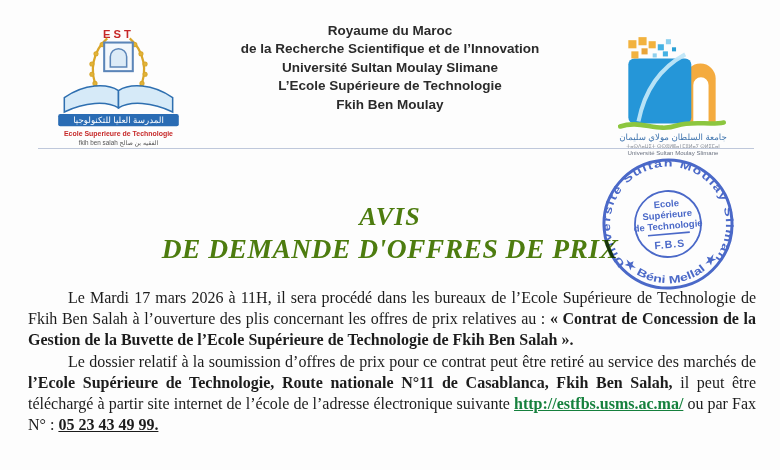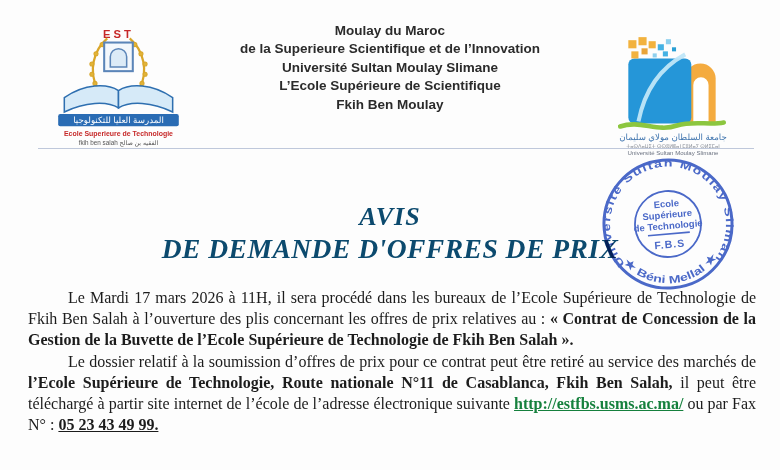--- a/index.html
+++ b/index.html
@@ -30,21 +30,21 @@
 
   
   .stamp {
     position:absolute; left:594px; top:150px; width:148px; height:148px;
     mix-blend-mode:multiply; transform:rotate(-5deg); opacity:.93;
   }
 
   
   .doc-title {
     position:absolute; left:10px; top:202px; width:760px;
-    text-align:center; font-style:italic; font-weight:bold; color:#0c4a6e;
+    text-align:center; font-style:italic; font-weight:bold; color:#4d7c0f;
   }
   .doc-title .t1 { font-size:26px; letter-spacing:1px; line-height:30px; }
   .doc-title .t2 { font-size:27.5px; letter-spacing:.5px; line-height:33px; }
 
   
   .doc-body {
     position:absolute; left:28px; top:287px; width:728px;
     font-size:16px; line-height:21.2px; text-align:justify;
   }
   .doc-body p { margin:0; text-indent:40px; }
@@ -90,24 +90,24 @@
       </g>
 
       <rect x="8" y="86" width="118" height="12" rx="2" fill="#2a6cb4"></rect>
       <text x="67" y="95" text-anchor="middle" font-size="8.5" fill="#ffffff">المدرسة العليا للتكنولوجيا</text>
       <text x="67" y="107" text-anchor="middle" font-size="6.8" font-weight="bold" fill="#c62828">Ecole Superieure de Technologie</text>
       <text x="67" y="116" text-anchor="middle" font-size="6.2" fill="#555555">fkih ben salah الفقيه بن صالح</text>
     </svg>
   </div>
 
   <div class="hdr-center">
-    <div>Moulay du Maroc</div>
-    <div>de la Superieure Scientifique et de l’Innovation</div>
+    <div>Royaume du Maroc</div>
+    <div>de la Recherche Scientifique et de l’Innovation</div>
     <div>Université Sultan Moulay Slimane</div>
-    <div>L’Ecole Supérieure de Scientifique</div>
+    <div>L’Ecole Supérieure de Technologie</div>
     <div>Fkih Ben Moulay</div>
   </div>
 
   <div class="logo-right">
     <svg width="130" height="130" viewBox="0 0 128 128">
 
       <g>
         <path d="M 76,94 L 76,50 A 15 15 0 0 1 106,50 L 106,94 Z" fill="#f4ab3f"></path>
         <path d="M 84,94 L 84,56 A 7.5 7.5 0 0 1 99,56 L 99,94 Z" fill="#ffffff"></path>
       </g>

